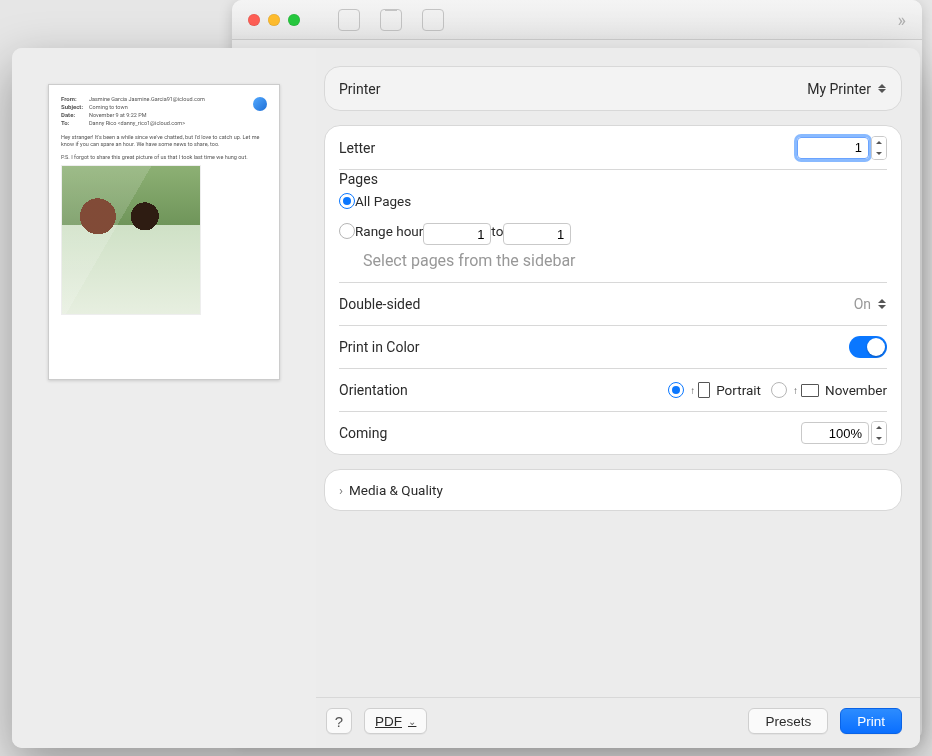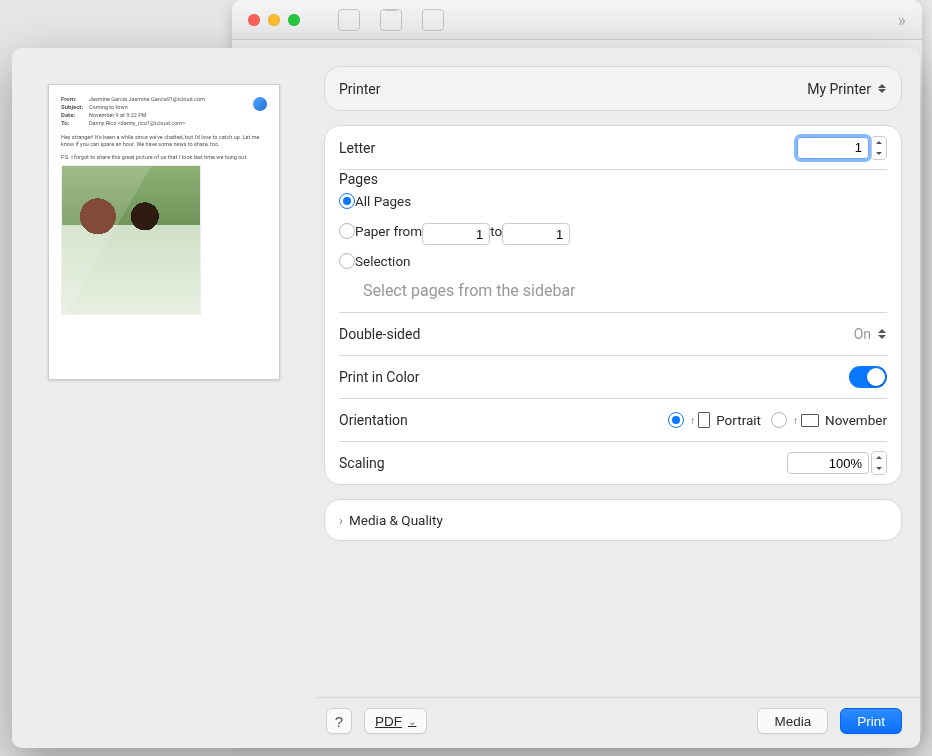--- a/index.html
+++ b/index.html
@@ -207,29 +207,25 @@
         </div>
 
         <div class="pages-block">
           <div class="sect-lbl">Pages</div>
           <label class="radio-line">
             <input type="radio" class="radio" name="pg" checked="" style="">
             <span>All Pages</span>
           </label>
           <div class="radio-line">
             <input type="radio" class="radio" name="pg" style="">
-            <span>Paper from</span>
+            <span>Range hour</span>
             <input class="numfield" style="width: 68px;" value="1">
             <span>to</span>
             <input class="numfield" style="width: 68px;" value="1">
           </div>
-          <label class="radio-line">
-            <input type="radio" class="radio" name="pg" style="">
-            <span>Selection</span>
-          </label>
           <div class="hint">Select pages from the sidebar</div>
         </div>
 
         <div class="row">
           <span class="lbl">Double-sided</span>
           <span class="sp"></span>
           <span class="val dim">On</span>
           <span class="updown"></span>
         </div>
 
@@ -259,23 +255,23 @@
               <span class="orient-wrap">
                   <span class="arrw">↑</span>
                   <span class="orient-ic land"></span>
                 </span>
               <span>November</span>
             </div>
           </div>
         </div>
 
         <div class="row">
-          <span class="lbl">Scaling</span>
-          <span class="sp"></span>
-          <input class="numfield" style="width: 82px;" value="100%">
+          <span class="lbl">Coming</span>
+          <span class="sp"></span>
+          <input class="numfield" style="width: 68px;" value="100%">
           <span class="stepper-btns">
             <button class="up"></button>
             <button class="dn"></button>
           </span>
         </div>
       </div>
 
       <div class="card white" style="padding:0 14px;">
         <div class="disclosure">
           <span class="chev">›</span>
@@ -284,17 +280,17 @@
       </div>
     </div>
 
     <div class="footer">
       <button class="btn icon">?</button>
       <button class="btn pdf-btn">
         <span>PDF</span>
         <span class="dd">⌄</span>
       </button>
       <span class="sp" style="flex:1"></span>
-      <button class="btn">Media</button>
+      <button class="btn">Presets</button>
       <button class="btn primary">Print</button>
     </div>
   </div>
 </div>
 
 </body></html>

